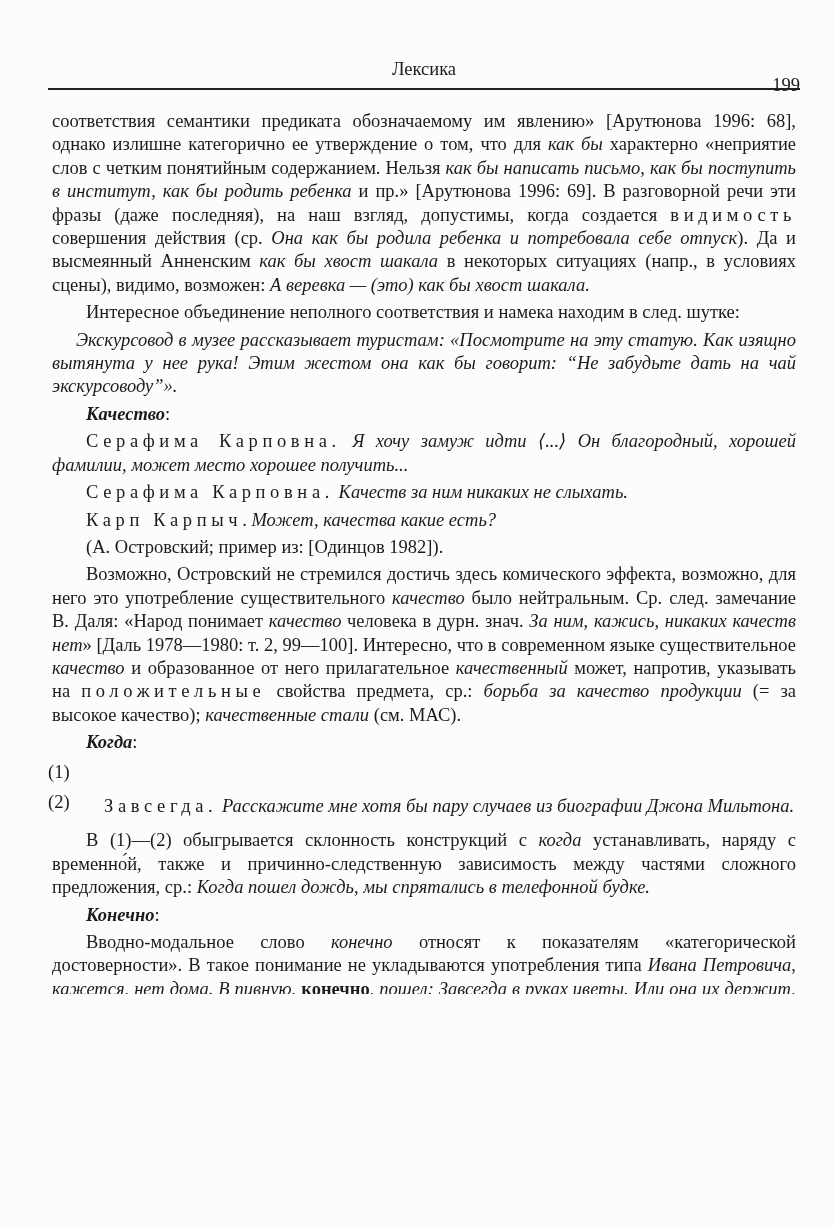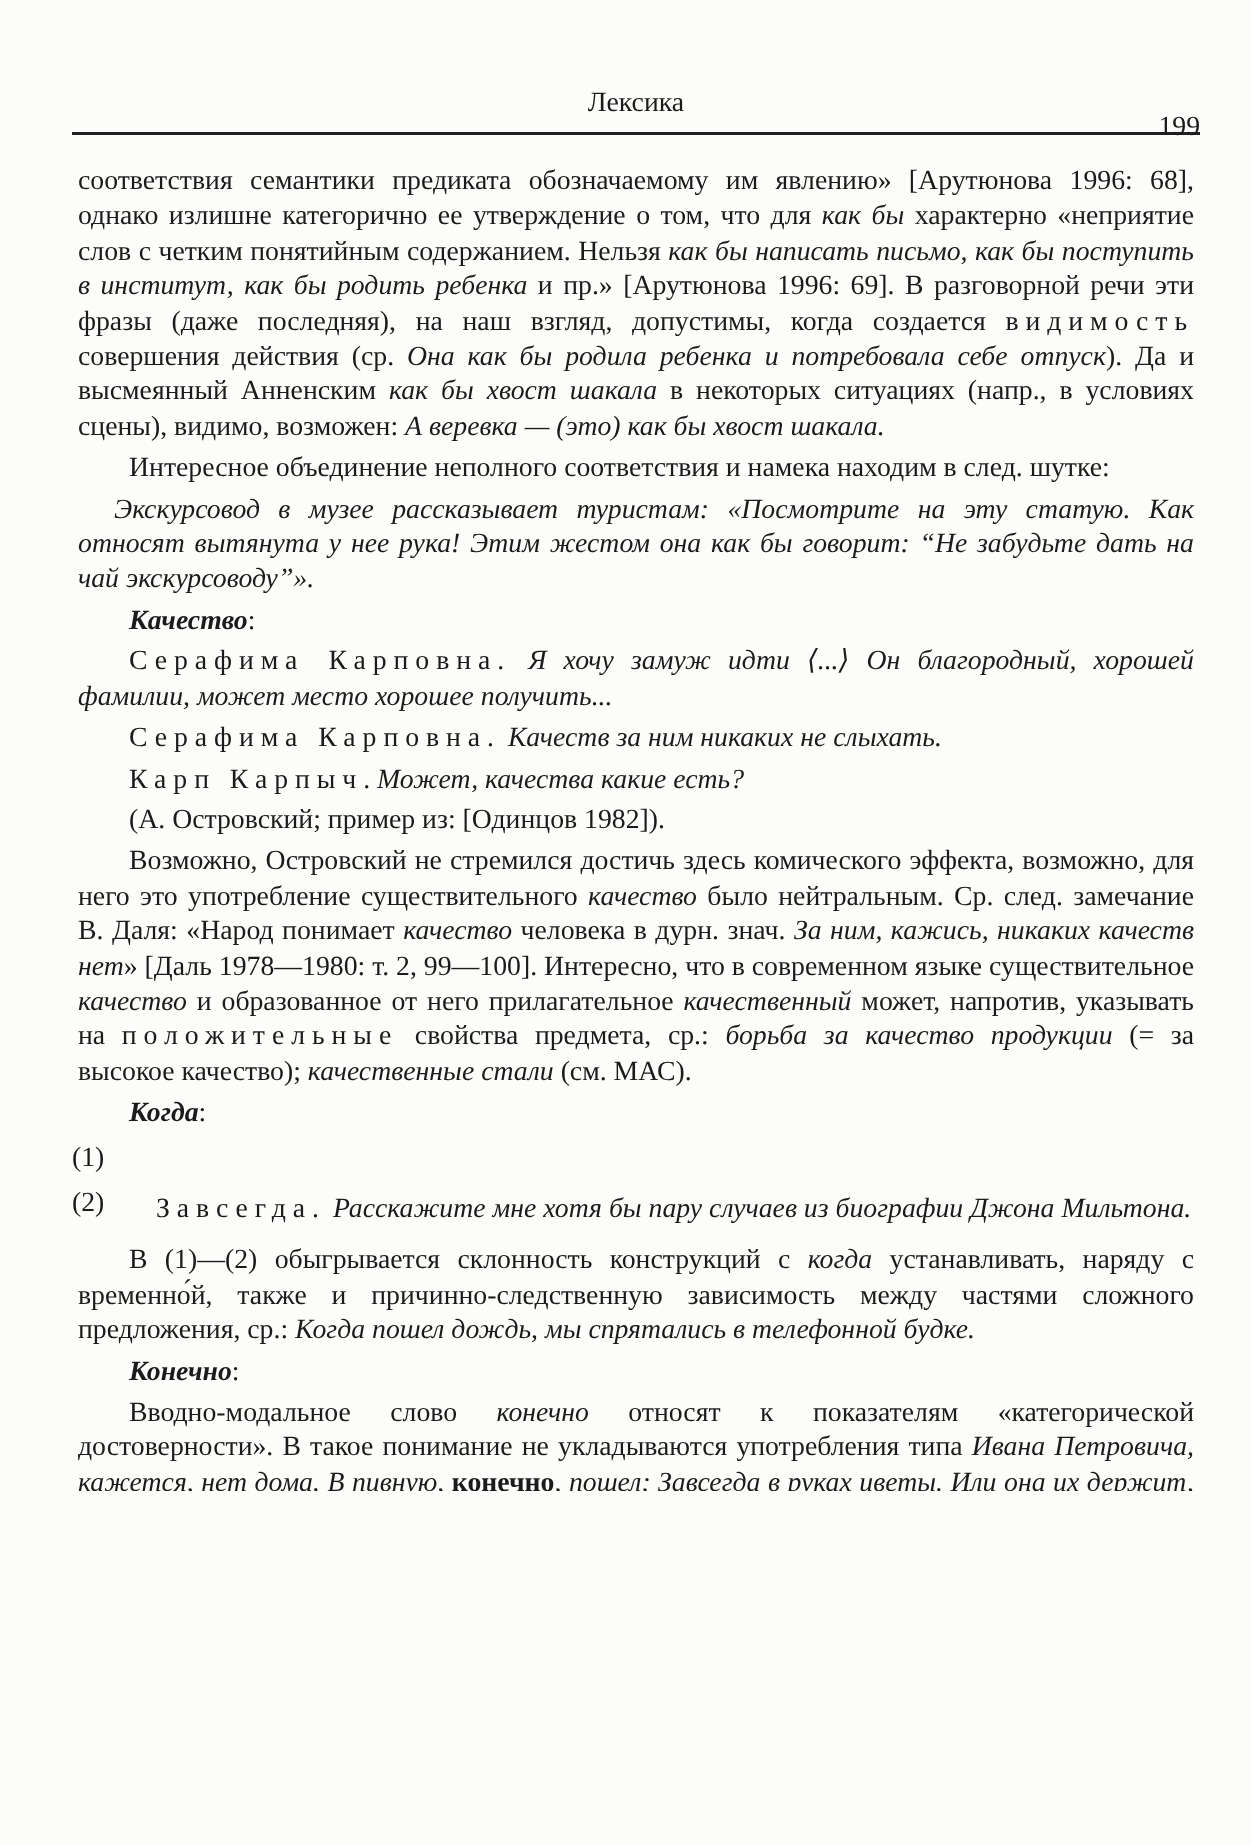--- a/index.html
+++ b/index.html
@@ -52,21 +52,21 @@
 <body>
 
 <div class="page">
   <div class="hdr">
     <span>Лексика</span>
     <span class="num">199</span>
   </div>
   <div class="body-col">
       <p class="para"><span class="sr">соответствия семантики предиката обозначаемому им явлению» [Арутюнова 1996: 68], однако излишне категорично ее утверждение о том, что для </span><span class="si">как бы</span><span class="sr"> характерно «неприятие слов с четким понятийным содержанием. Нельзя </span><span class="si">как бы написать письмо, как бы поступить в институт, как бы родить ребенка</span><span class="sr"> и пр.» [Арутюнова 1996: 69]. В разговорной речи эти фразы (даже последняя), на наш взгляд, допустимы, когда создается </span><span class="ssp">видимость</span><span class="sr"> совершения действия (ср. </span><span class="si">Она как бы родила ребенка и потребовала себе отпуск</span><span class="sr">). Да и высмеянный Анненским </span><span class="si">как бы хвост шакала</span><span class="sr"> в некоторых ситуациях (напр., в условиях сцены), видимо, возможен: </span><span class="si">А веревка — (это) как бы хвост шакала.</span></p>
       <p class="para ind"><span class="sr">Интересное объединение неполного соответствия и намека находим в след. шутке:</span></p>
-      <p class="quote"><span class="si">Экскурсовод в музее рассказывает туристам: «Посмотрите на эту статую. Как относят вытянута у нее рука! Этим жестом она как бы говорит: “Не забудьте дать на чай экскурсоводу”».</span></p>
+      <p class="quote"><span class="si">Экскурсовод в музее рассказывает туристам: «Посмотрите на эту статую. Как изящно вытянута у нее рука! Этим жестом она как бы говорит: “Не забудьте дать на чай экскурсоводу”».</span></p>
       <p class="heading"><span class="sbi">Качество</span><span class="sr">:</span></p>
       <p class="para ind"><span class="ssp">Серафима Карповна.</span><span class="si"> Я хочу замуж идти ⟨...⟩ Он благородный, хорошей фамилии, может место хорошее получить...</span></p>
       <p class="para ind"><span class="ssp">Серафима Карповна.</span><span class="si"> Качеств за ним никаких не слыхать.</span></p>
       <p class="para ind"><span class="ssp">Карп Карпыч.</span><span class="si">Может, качества какие есть?</span></p>
       <p class="para ind"><span class="sr">(А. Островский; пример из: [Одинцов 1982]).</span></p>
       <p class="para ind"><span class="sr">Возможно, Островский не стремился достичь здесь комического эффекта, возможно, для него это употребление существительного </span><span class="si">качество</span><span class="sr"> было нейтральным. Ср. след. замечание В. Даля: «Народ понимает </span><span class="si">качество</span><span class="sr"> человека в дурн. знач. </span><span class="si">За ним, кажись, никаких качеств нет</span><span class="sr">» [Даль 1978—1980: т. 2, 99—100]. Интересно, что в современном языке существительное </span><span class="si">качество</span><span class="sr"> и образованное от него прилагательное </span><span class="si">качественный</span><span class="sr"> может, напротив, указывать на </span><span class="ssp">положительные</span><span class="sr"> свойства предмета, ср.: </span><span class="si">борьба за качество продукции</span><span class="sr"> (= за высокое качество); </span><span class="si">качественные стали</span><span class="sr"> (см. МАС).</span></p>
       <p class="heading"><span class="sbi">Когда</span><span class="sr">:</span></p>
       <div class="example">
         <span class="exnum">(1)</span>
         <div class="exbody">

